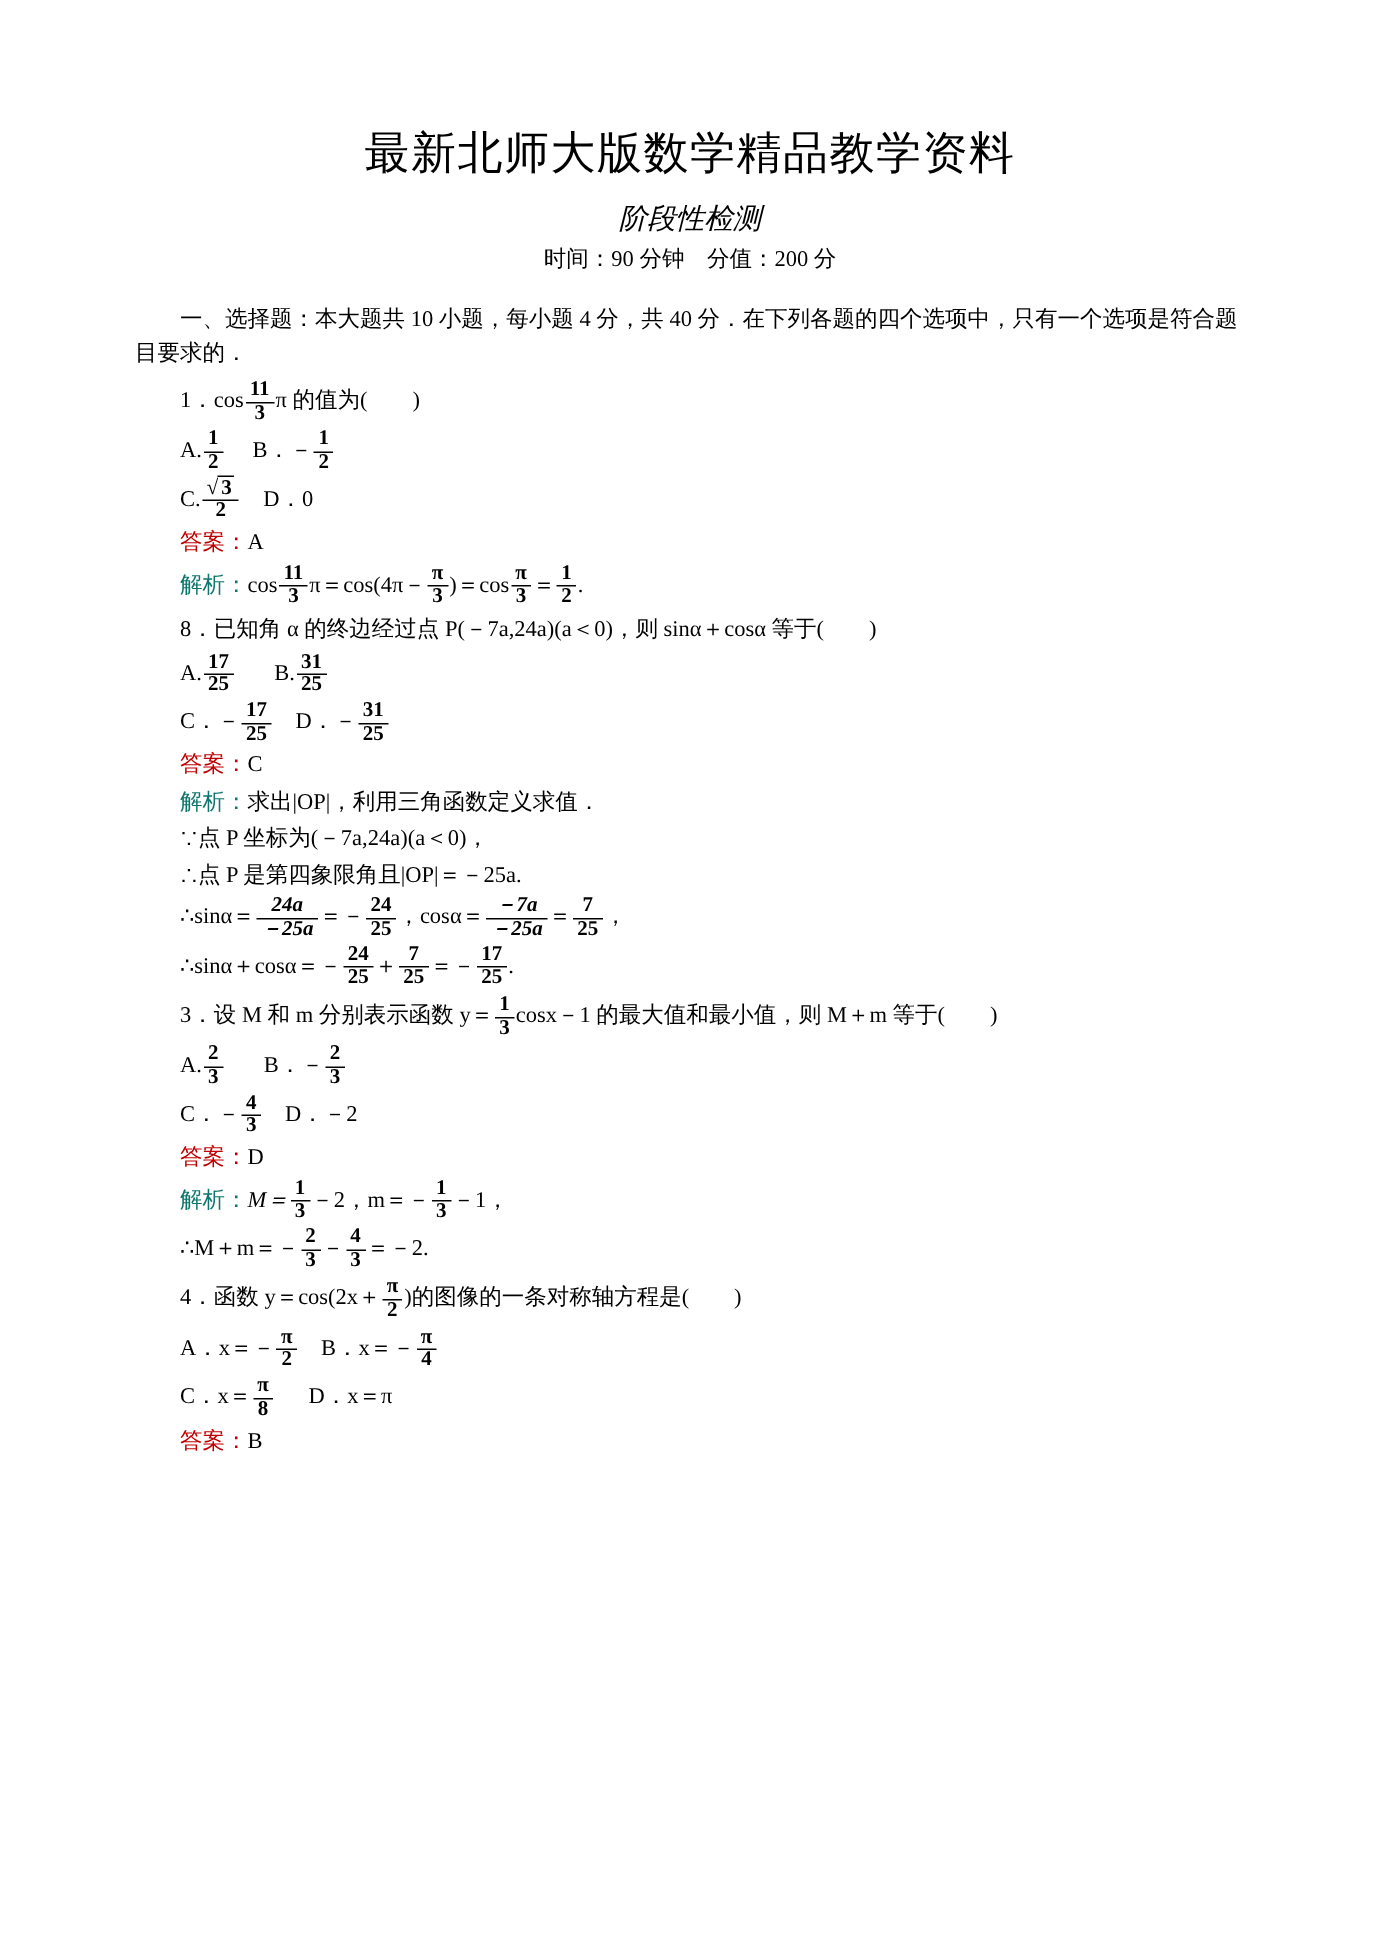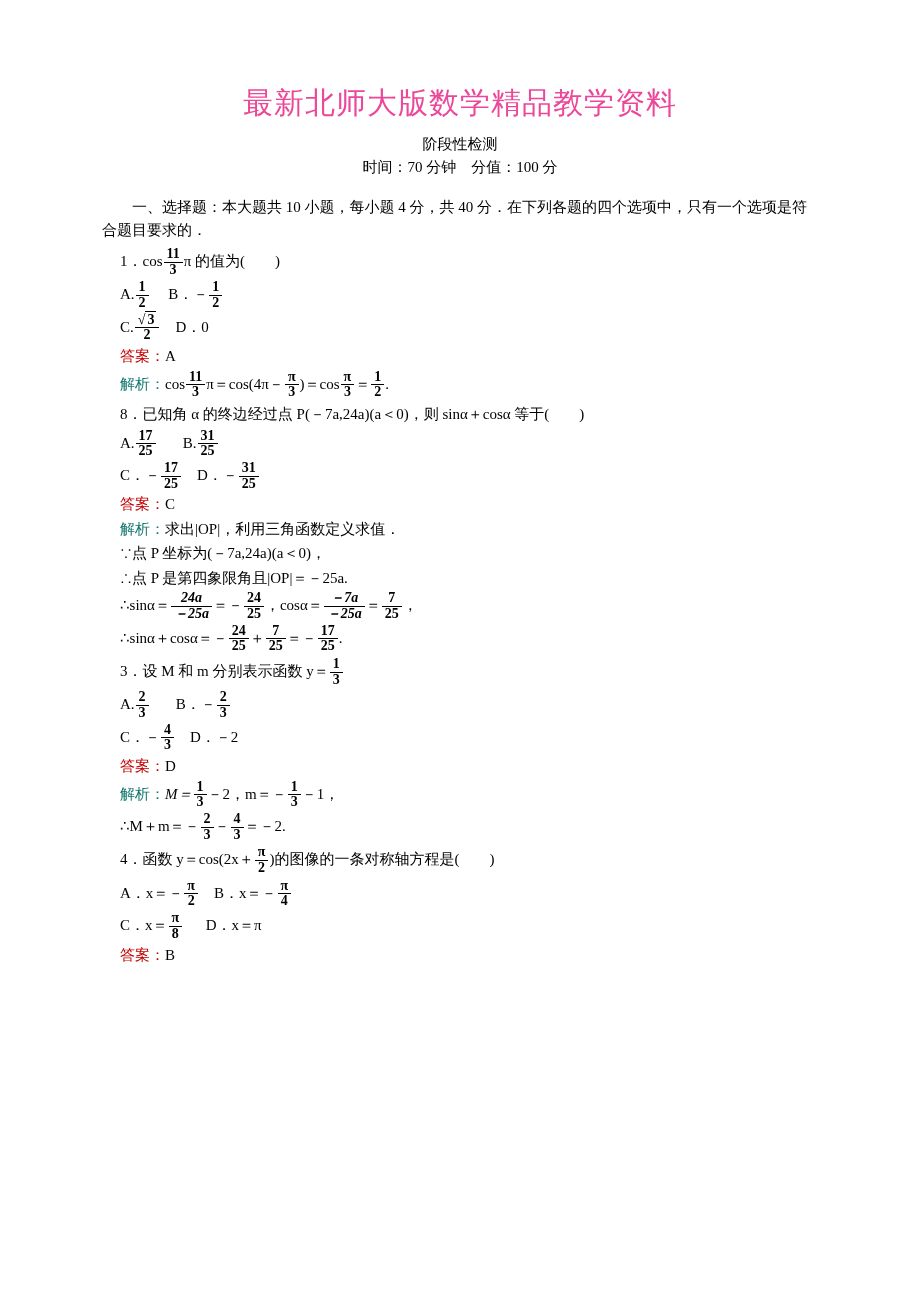--- a/index.html
+++ b/index.html
@@ -8,39 +8,40 @@
     line-height: 1.5;
     color: #000;
     background: #fff;
     margin: 0;
     padding: 80px 90px 40px 90px;
     width: 920px;
     box-sizing: border-box;
   }
   .title {
     font-size: 30px;
-    color: #ec4899;
+    color: #000000;
     text-align: center;
     font-family: "SimSun", serif;
     margin-bottom: 8px;
     letter-spacing: 1px;
   }
   .subtitle {
     text-align: center;
-    font-size: 15px;
+    font-size: 19px;
     margin: 0;
+    font-style: italic;
   }
   .timing {
     text-align: center;
     font-size: 15px;
     margin-bottom: 18px;
   }
   .section-head {
     text-indent: 2em;
-    margin: 6px 12px;
+    margin: 6px 0;
   }
   .q {
     margin: 3px 0 3px 2em;
   }
   .line {
     margin: 2px 0 2px 2em;
   }
   .opts {
     margin: 2px 0 2px 2em;
   }
@@ -64,21 +65,21 @@
   .radicand {
     border-top: 1px solid #000;
     padding: 0 2px;
   }
 </style>
 </head>
 <body>
 
 <div class="title">最新北师大版数学精品教学资料</div>
 <div class="subtitle">阶段性检测</div>
-<div class="timing">时间：70 分钟　分值：100 分</div>
+<div class="timing">时间：90 分钟　分值：200 分</div>
 
 <div class="section-head">一、选择题：本大题共 10 小题，每小题 4 分，共 40 分．在下列各题的四个选项中，只有一个选项是符合题目要求的．</div>
 
 <div class="q">
   <span>1．cos</span><span class="frac"><span class="num">11</span><span class="den">3</span></span><span>π 的值为(　　)</span>
 </div>
 <div class="opts">
   <span>A.</span><span class="frac"><span class="num">1</span><span class="den">2</span></span>
   &nbsp;&nbsp;&nbsp;
   <span>B．－</span><span class="frac"><span class="num">1</span><span class="den">2</span></span>
@@ -111,21 +112,21 @@
 <div class="line">∵点 P 坐标为(－7a,24a)(a＜0)，</div>
 <div class="line">∴点 P 是第四象限角且|OP|＝－25a.</div>
 <div class="line">
   <span>∴sinα＝</span><span class="frac"><span class="num italic">24a</span><span class="den italic">－25a</span></span><span>＝－</span><span class="frac"><span class="num">24</span><span class="den">25</span></span><span>，cosα＝</span><span class="frac"><span class="num italic">－7a</span><span class="den italic">－25a</span></span><span>＝</span><span class="frac"><span class="num">7</span><span class="den">25</span></span><span>，</span>
 </div>
 <div class="line">
   <span>∴sinα＋cosα＝－</span><span class="frac"><span class="num">24</span><span class="den">25</span></span><span>＋</span><span class="frac"><span class="num">7</span><span class="den">25</span></span><span>＝－</span><span class="frac"><span class="num">17</span><span class="den">25</span></span><span>.</span>
 </div>
 
 <div class="q">
-  <span>3．设 M 和 m 分别表示函数 y＝</span><span class="frac"><span class="num">1</span><span class="den">3</span></span>
+  <span>3．设 M 和 m 分别表示函数 y＝</span><span class="frac"><span class="num">1</span><span class="den">3</span></span><span>cosx－1 的最大值和最小值，则 M＋m 等于(　　)</span>
 </div>
 <div class="opts">
   <span>A.</span><span class="frac"><span class="num">2</span><span class="den">3</span></span>
   &nbsp;&nbsp;&nbsp;&nbsp;&nbsp;
   <span>B．－</span><span class="frac"><span class="num">2</span><span class="den">3</span></span>
 </div>
 <div class="opts">
   <span>C．－</span><span class="frac"><span class="num">4</span><span class="den">3</span></span>
   &nbsp;&nbsp;
   <span>D．－2</span>

